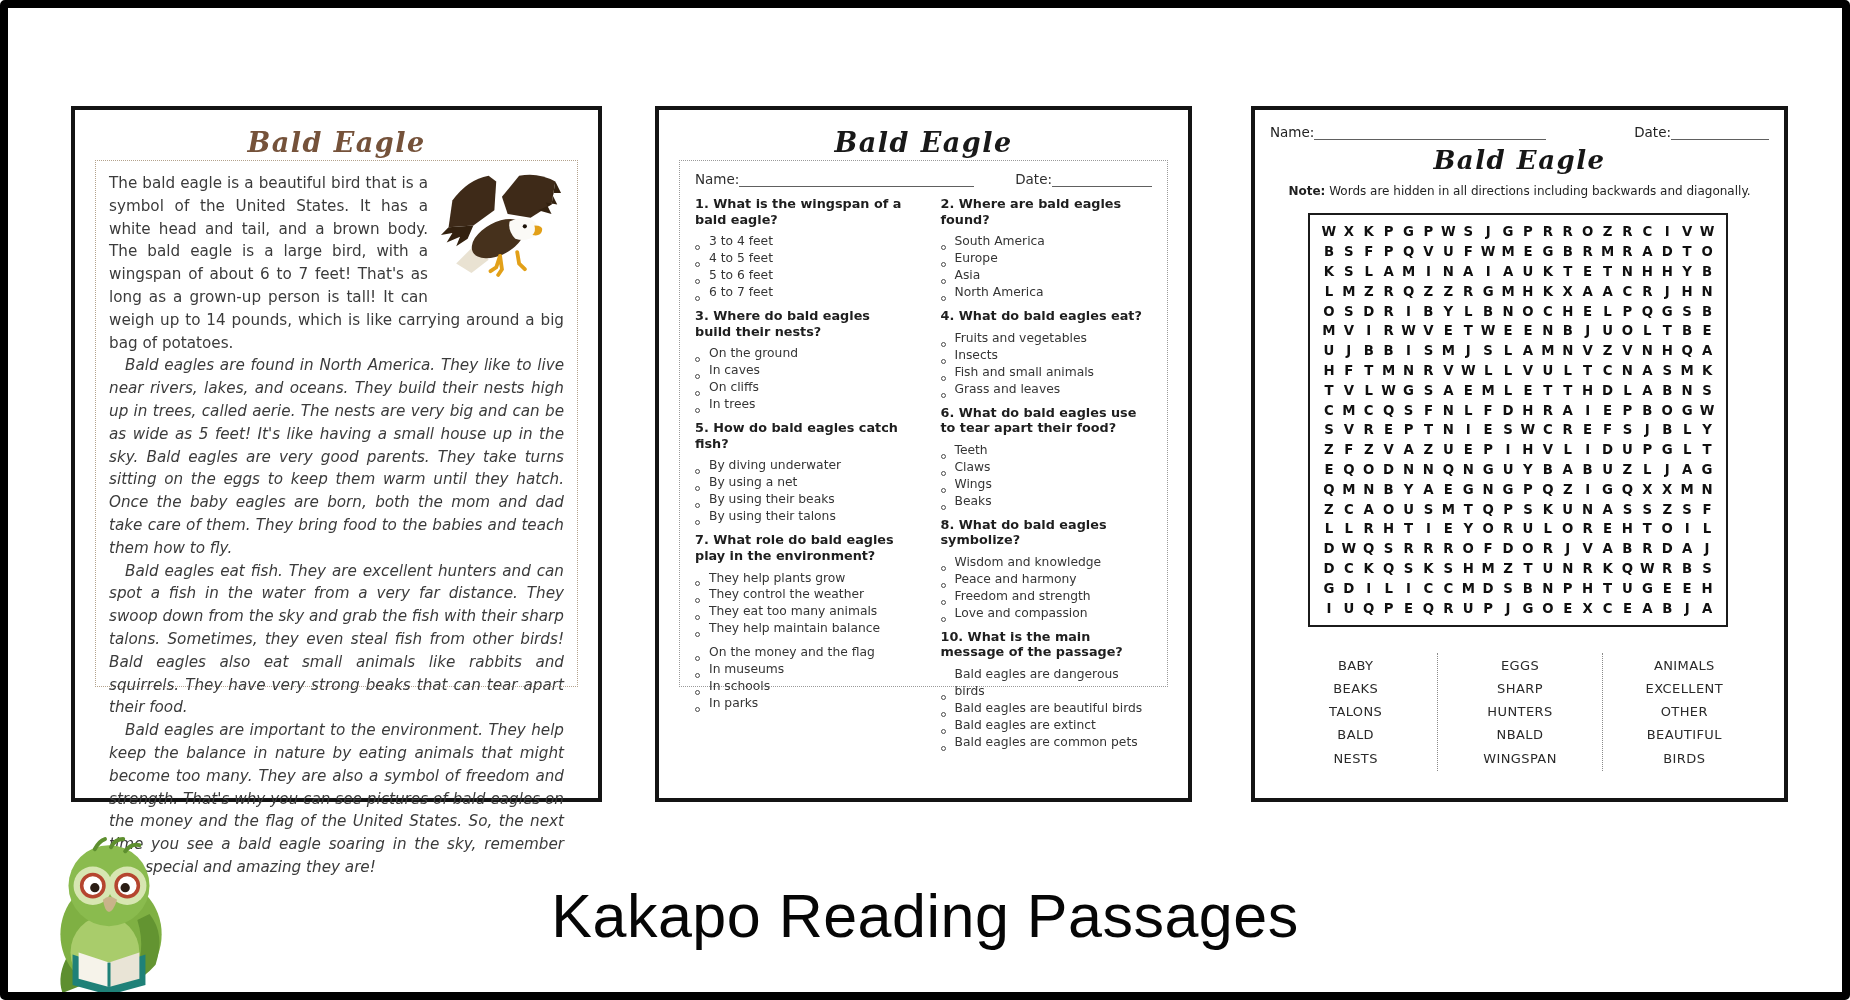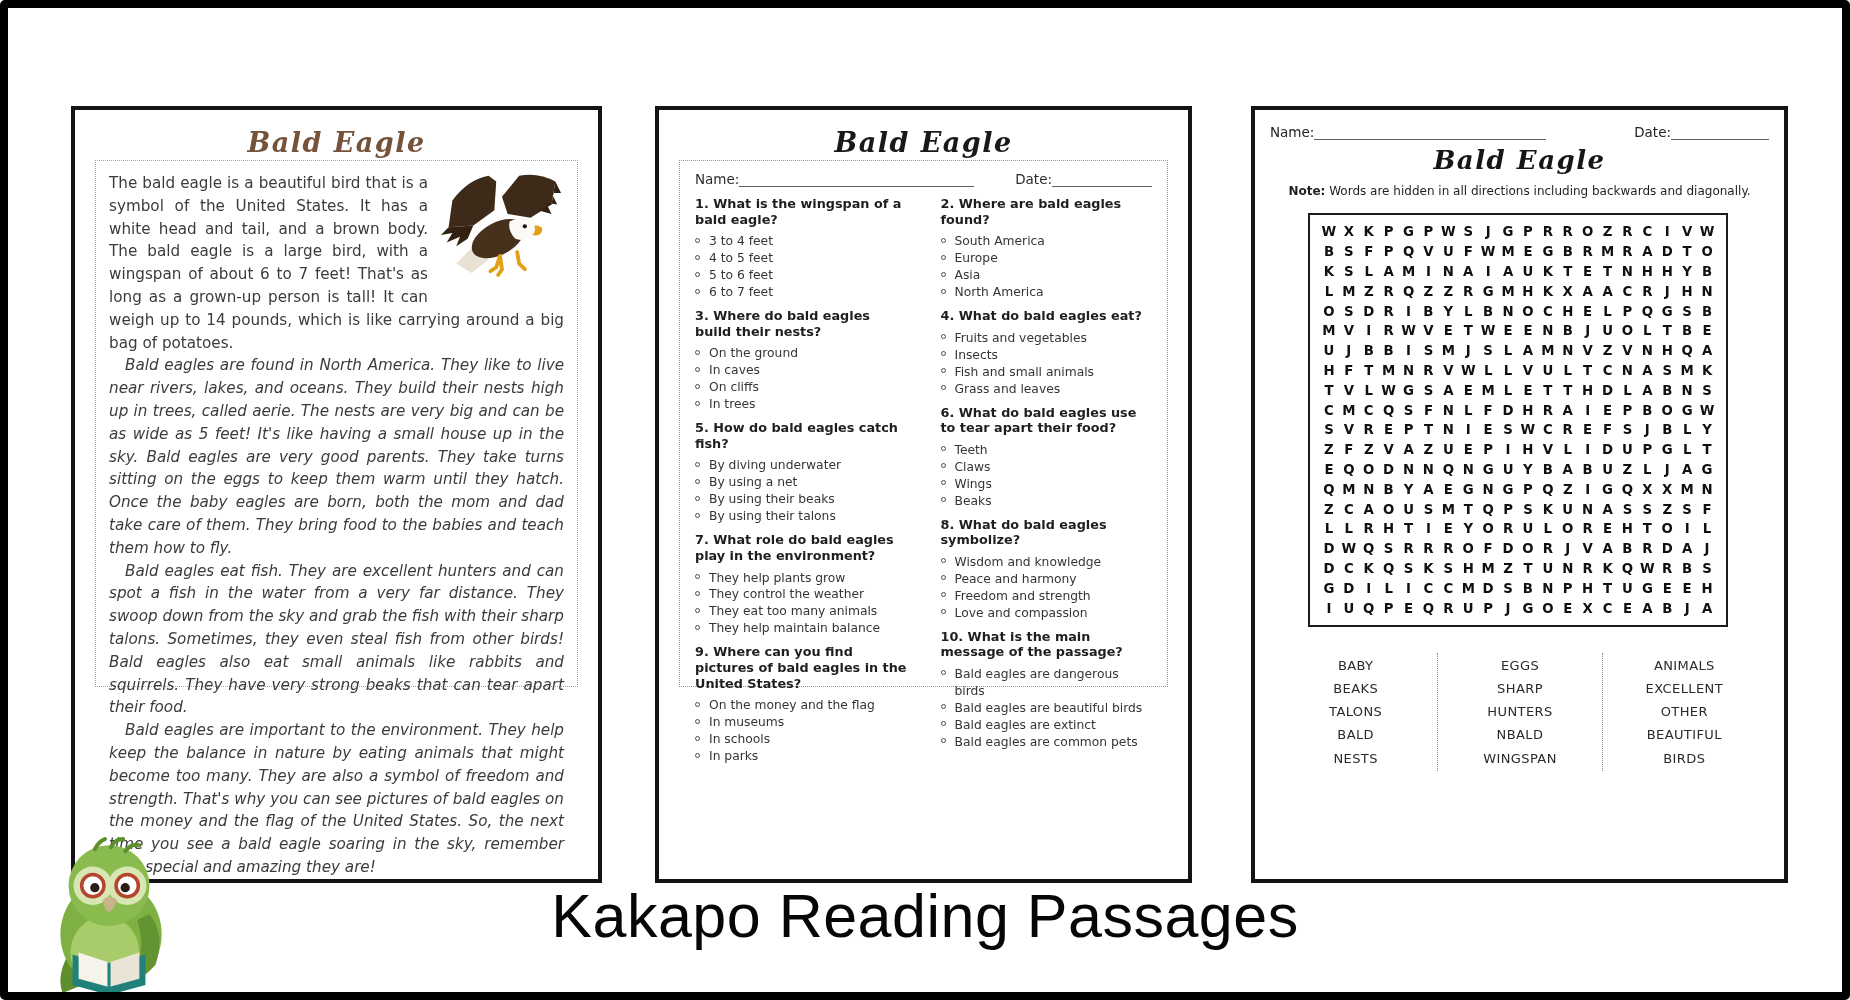--- a/index.html
+++ b/index.html
@@ -1,21 +1,21 @@
 <!DOCTYPE html>
 <html><head>
 <meta charset="utf-8">
 <style>
   *{box-sizing:border-box;margin:0;padding:0;}
   html,body{width:1850px;height:1000px;}
   body{position:relative;background:#ffffff;font-family:"DejaVu Sans",sans-serif;overflow:hidden;}
   .outer-frame{position:absolute;inset:0;border:8px solid #000;border-radius:5px;pointer-events:none;z-index:20;}
 
   
-  .page{position:absolute;top:106px;height:777px;background:#fff;border:4px solid #141414;}
+  .page{position:absolute;top:106px;height:696px;background:#fff;border:4px solid #141414;}
   #page1{left:71px;width:531px;}
   #page2{left:655px;width:537px;}
   #page3{left:1251px;width:537px;}
   .script-title{text-align:center;font-family:"DejaVu Serif",serif;font-style:italic;font-weight:bold;letter-spacing:1.5px;}
   #page1 .script-title{margin-top:17px;font-size:27px;color:#75523a;}
   #page2 .script-title{margin-top:17px;font-size:27px;color:#191919;}
   #page3 .script-title{margin-top:5px;font-size:26px;color:#161616;}
 
   
   .passage-box{position:absolute;left:20px;top:50px;width:483px;height:527px;border:1px dotted #b3a28c;padding:11px 13px 10px;}
@@ -27,21 +27,21 @@
   .qa-box{position:absolute;left:20px;top:50px;width:489px;height:527px;border:1px dotted #9a9a9a;padding:10px 15px 6px;}
   .name-date-row{display:flex;justify-content:space-between;align-items:flex-end;font-size:13.5px;color:#2d2d2d;margin-bottom:9px;}
   .nd-group{display:flex;align-items:flex-end;}
   .write-line{display:inline-block;border-bottom:1.4px solid #606060;height:13px;}
   .line-name2{width:235px;}
   .line-date2{width:100px;}
   .q-cols{display:flex;gap:34px;}
   .q-col{flex:1;min-width:0;}
   .question{margin-bottom:7px;}
   .q-title{font-weight:bold;font-size:12.8px;color:#1e1e1e;line-height:1.22;margin-bottom:6px;}
-  .option{display:flex;align-items:flex-start;gap:9px;font-size:12.3px;color:#353535;line-height:1.38;}
+  .option{display:flex;align-items:flex-end;gap:9px;font-size:12.3px;color:#353535;line-height:1.38;}
   .bullet{width:5px;height:5px;border:1.3px solid #4a4a4a;border-radius:50%;margin-top:4.5px;flex:0 0 auto;}
 
   
   .p3-header{display:flex;justify-content:space-between;align-items:flex-end;padding:14px 15px 0;font-size:13.5px;color:#222;}
   .line-name3{width:232px;}
   .line-date3{width:98px;}
   .note-line{text-align:center;font-size:12px;color:#1f1f1f;margin-top:9px;}
   .ws-grid-box{position:absolute;left:53px;top:103px;width:420px;height:414px;border:2.5px solid #1b1b1b;display:grid;grid-template-columns:repeat(20,1fr);grid-auto-rows:1fr;padding:7px 9px;}
   .cell{display:flex;align-items:center;justify-content:center;font-weight:bold;font-size:13.3px;color:#101010;}
   .word-list{position:absolute;left:19px;top:543px;width:492px;display:flex;}
@@ -170,21 +170,20 @@
             <div class="option">
               <span class="bullet"></span>
               <span>They eat too many animals</span>
             </div>
             <div class="option">
               <span class="bullet"></span>
               <span>They help maintain balance</span>
             </div>
           </div>
           <div class="question">
-            <div class="q-title">9. Where can you find pictures of bald eagles in the United States?</div>
             <div class="option">
               <span class="bullet"></span>
               <span>On the money and the flag</span>
             </div>
             <div class="option">
               <span class="bullet"></span>
               <span>In museums</span>
             </div>
             <div class="option">
               <span class="bullet"></span>

